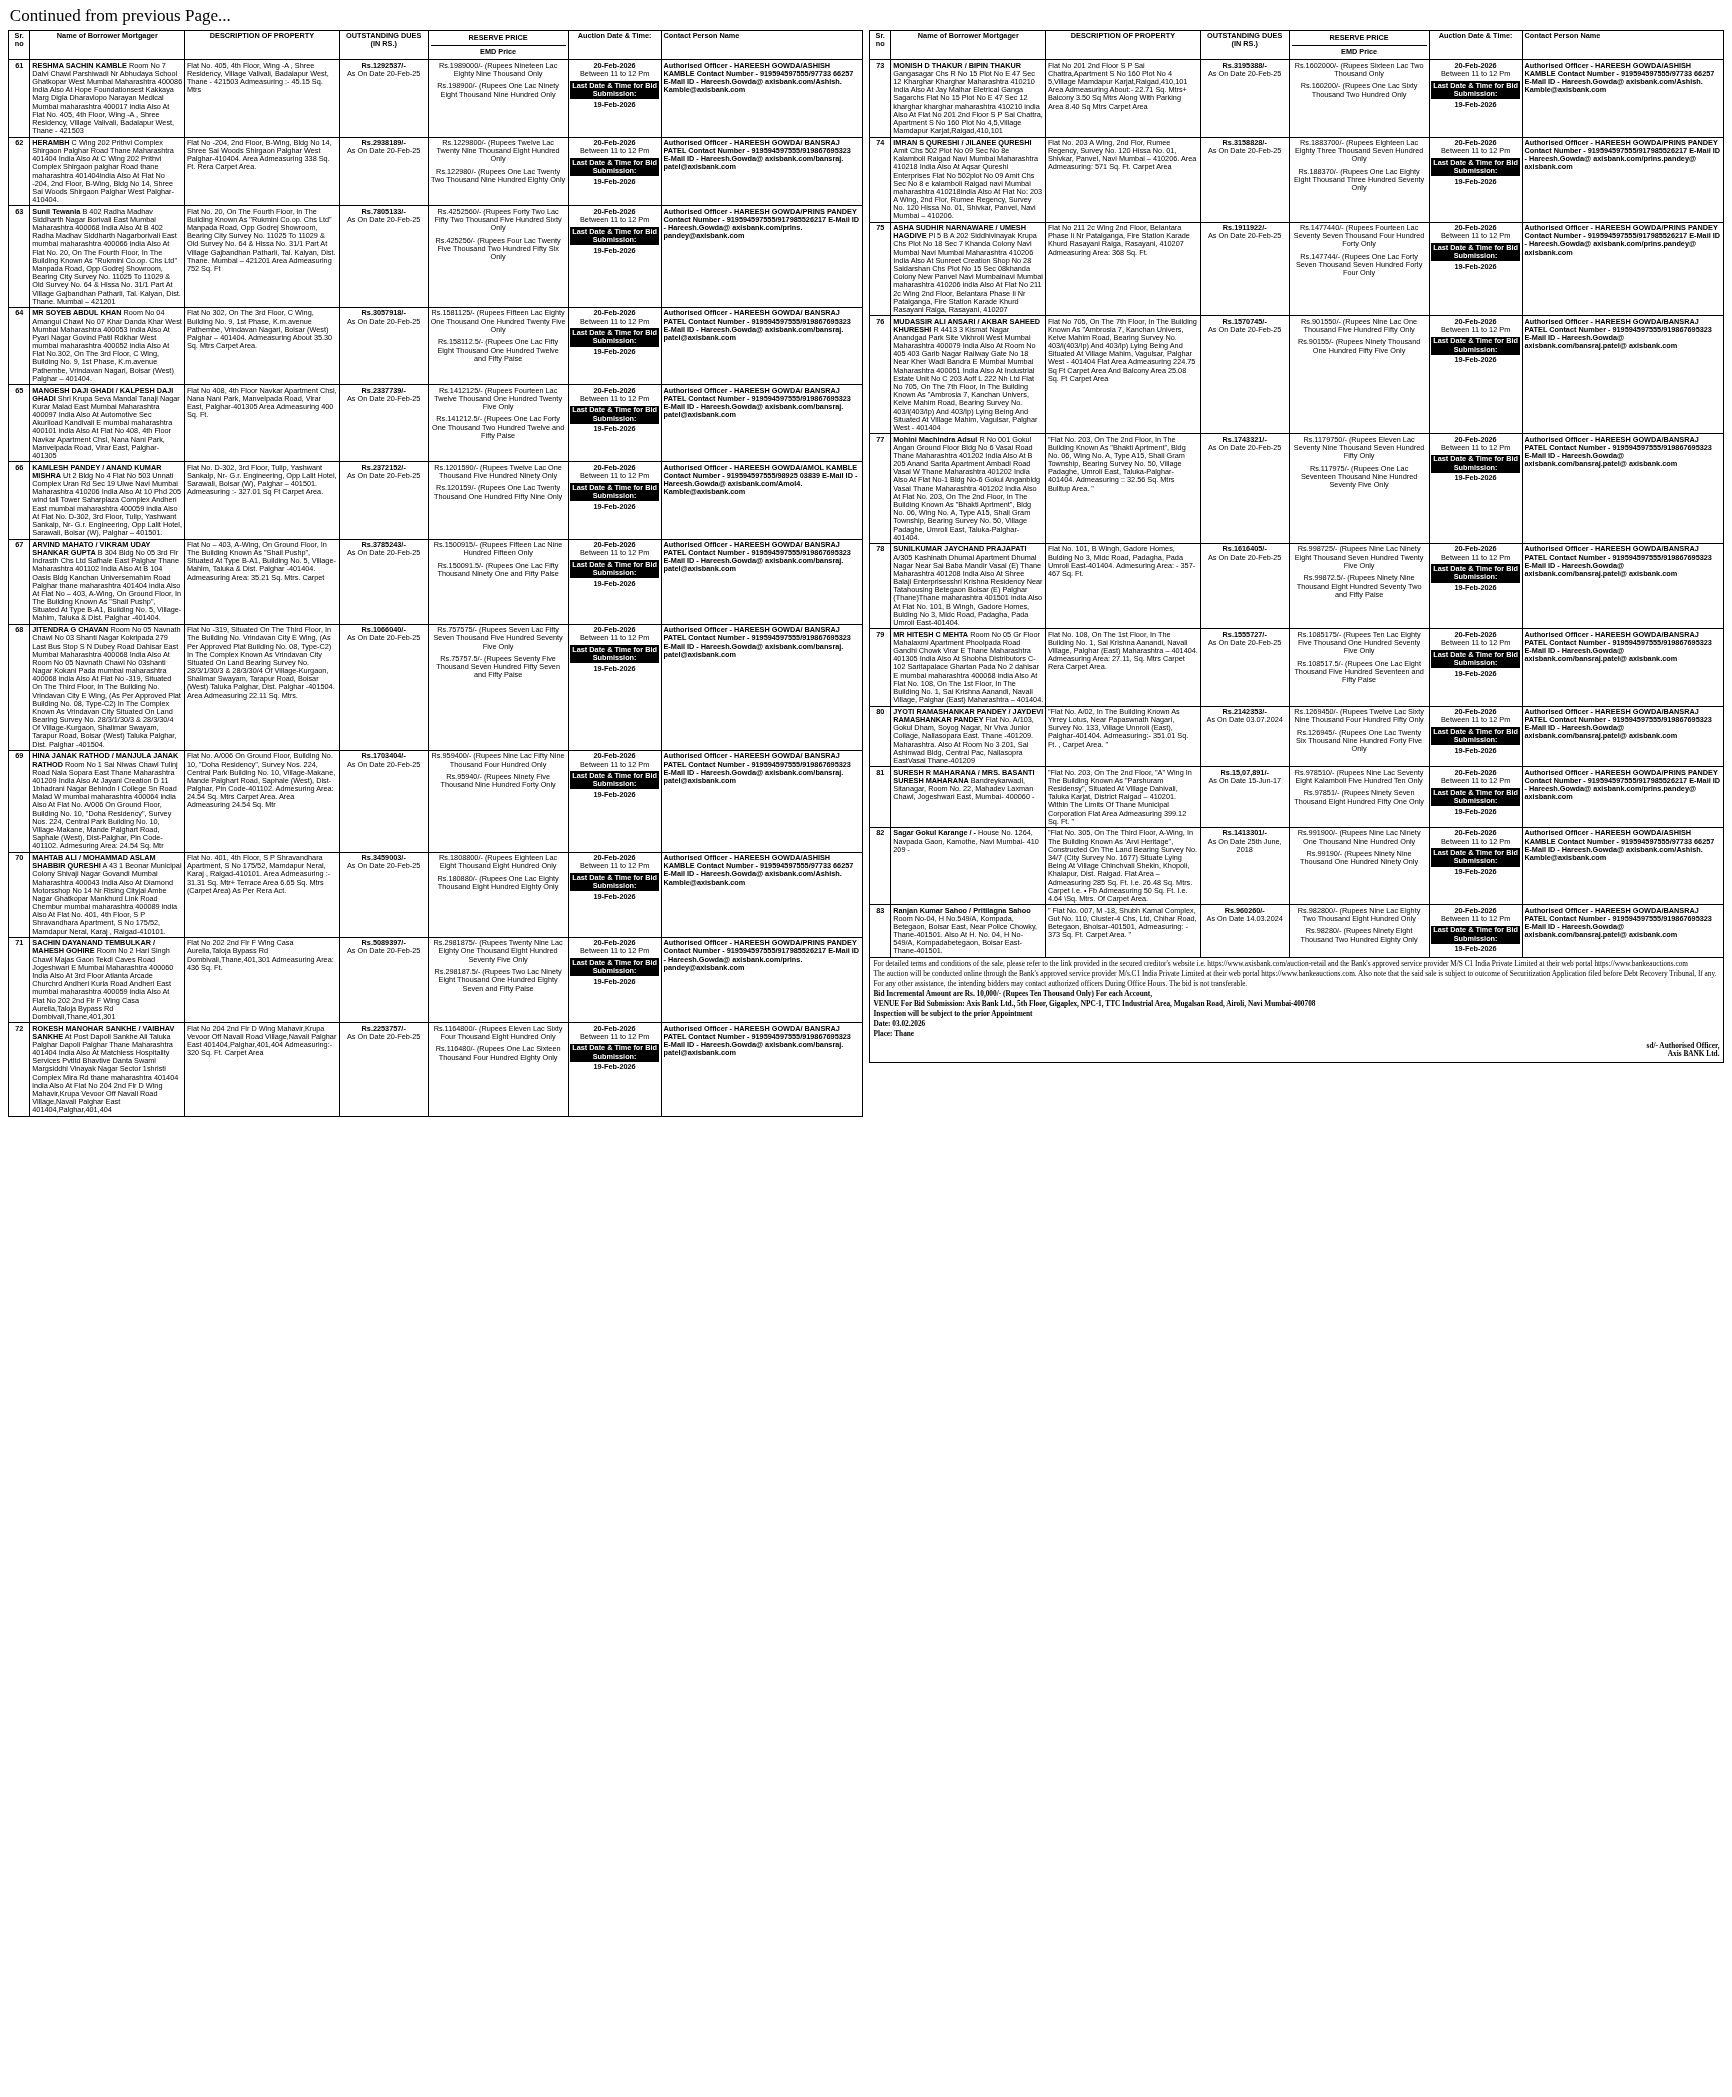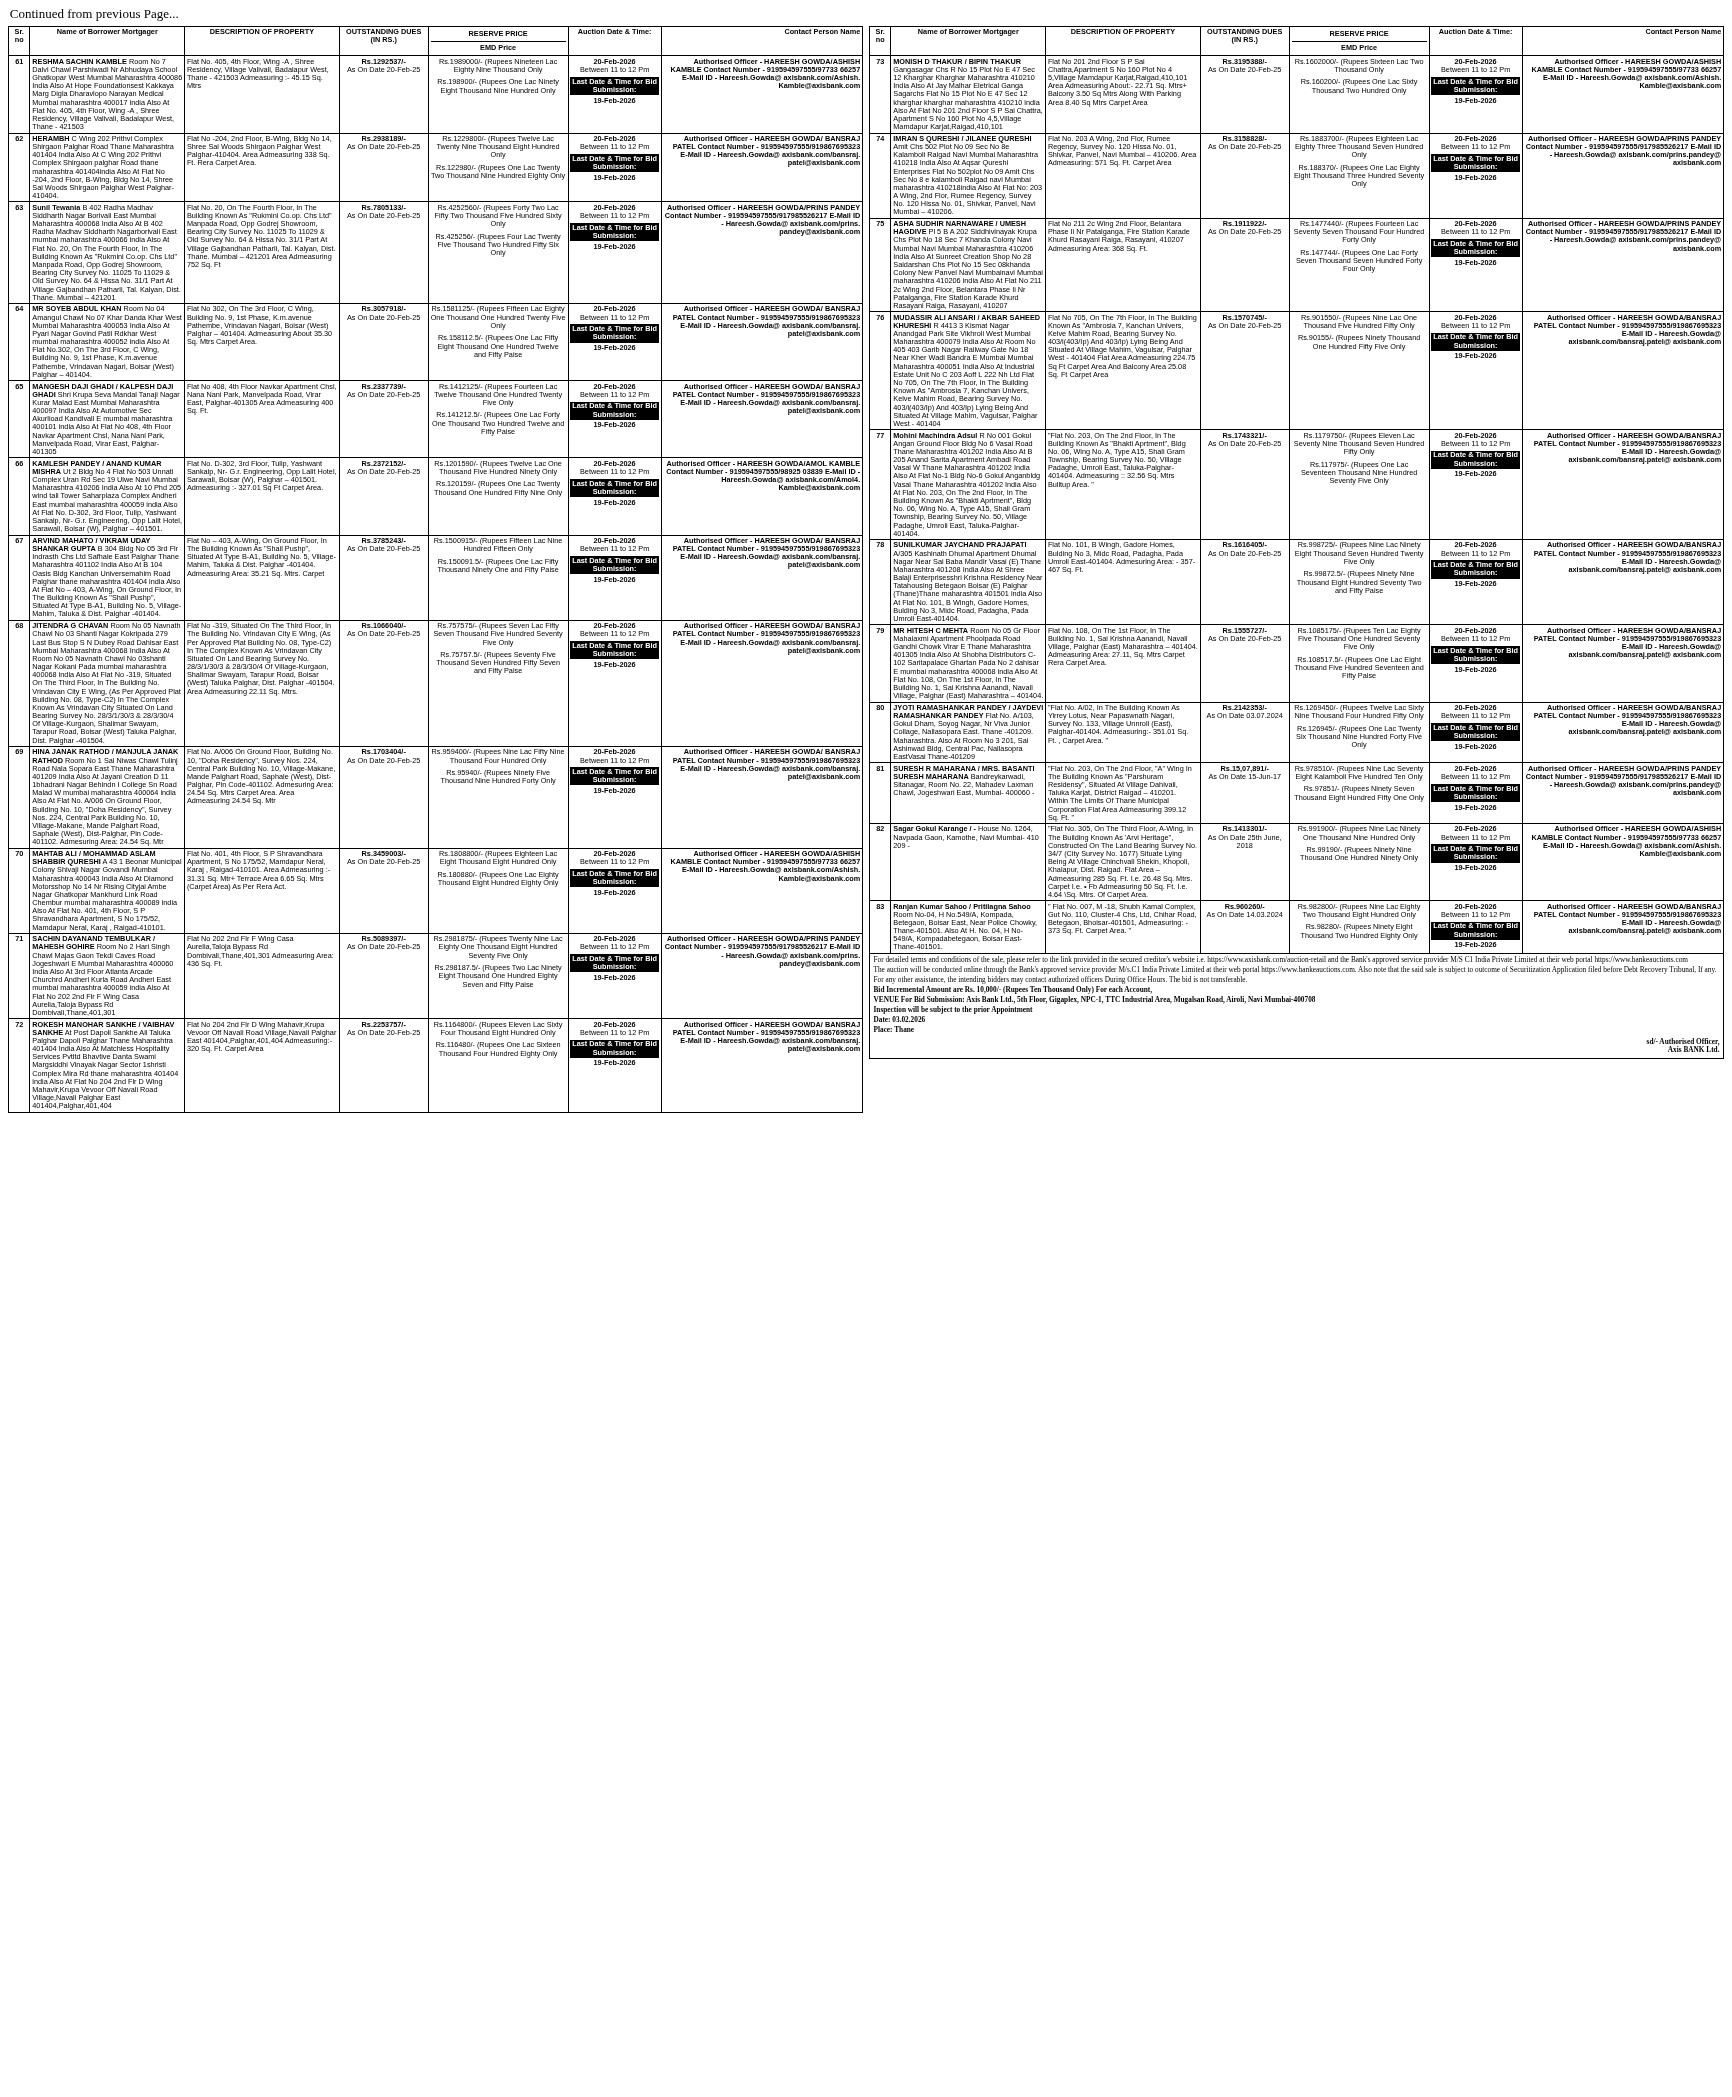--- a/index.html
+++ b/index.html
@@ -9,21 +9,21 @@
     background: #ffffff;
     font-family: "Liberation Sans", sans-serif;
     color: #000;
     -webkit-font-smoothing: none;
   }
   .page {
     width: 1732px;
     padding: 6.2px 8px 4.4px 8px;
   }
   .continued {
-    font-size: 13px;
+    font-size: 17px;
     font-family: "Liberation Serif", serif;
     margin: 0 0 3.5px 1.8px;
   }
   .cols {
     display: flex;
     gap: 6px;
     align-items: flex-start;
   }
   .col { width: 855px; }
   table.auc {
@@ -45,21 +45,21 @@
     font-size: 7.5px;
     padding: 2.2px 1.3px;
     vertical-align: middle;
   }
   .c-sr    { width: 20.3px;  text-align: center; }
   .c-name  { width: 146px; }
   .c-desc  { width: 146px; }
   .c-dues  { width: 84px; text-align: center; }
   .c-res   { width: 132px; text-align: center; }
   .c-auc   { width: 88px; text-align: center; }
-  .c-con   { width: 190px; text-align: right; }
+  .c-con   { width: 190px; text-align: left; }
 
   .sr { font-weight: bold; font-size: 8px; text-align:center; }
   .bor-name { font-weight: bold; }
   .bor-rest { font-weight: normal; }
   .dues { font-weight: bold; font-size: 7.5px; margin-top: 42px; }
   .dues .sub { font-weight: normal; display:block; }
   .res-main { }
   .res-emd { margin-top: 4.4px; }
   .auc-date { font-weight: bold; }
   .auc-between { }

